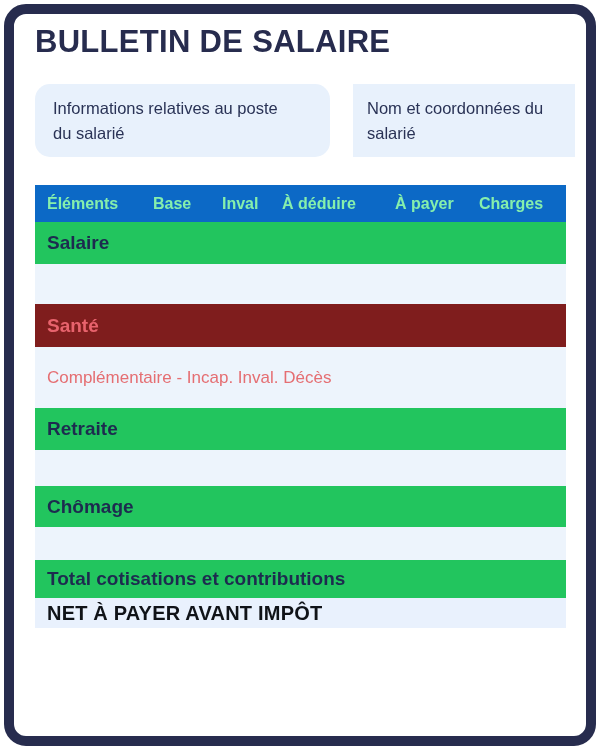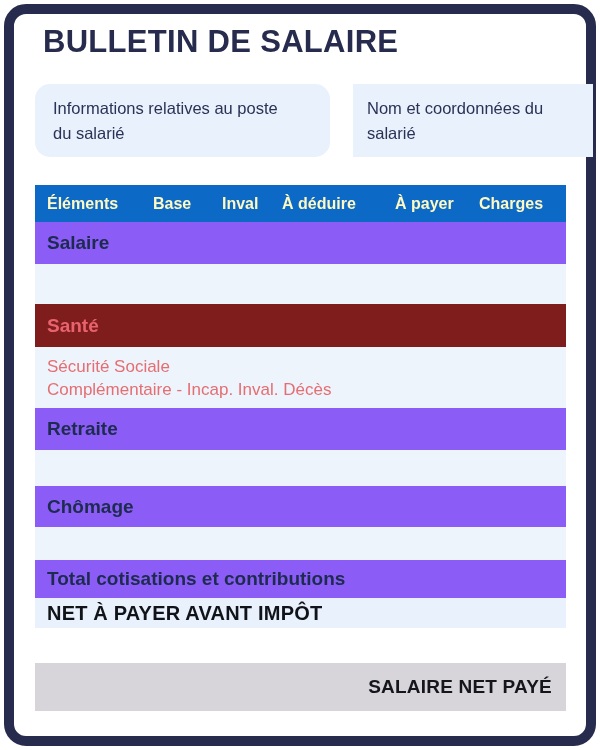--- a/index.html
+++ b/index.html
@@ -13,69 +13,69 @@
   .card-border{
     position:absolute;
     left:4px;top:4px;right:4px;bottom:4px;
     border:10px solid #272C4E;
     border-radius:22px;
     background:#ffffff;
     box-sizing:border-box;
   }
   .title{
     position:absolute;
-    left:43px;top:24px;
+    left:35px;top:24px;
     margin:0;
     font-size:31px;
     font-weight:800;
     letter-spacing:0.3px;
     color:#272C4E;
   }
   .info-box{
     position:absolute;
     top:84px;height:73px;
     background:#E8F1FC;
     box-sizing:border-box;
     display:flex;align-items:center;
   }
   .info-box span{
     font-size:16.5px;
     font-weight:500;
     color:#2A3356;
     line-height:25px;
   }
   .info-box.left{left:35px;width:295px;padding:10px 30px 10px 18px;border-radius:15px;}
-  .info-box.right{left:353px;width:240px;padding:10px 12px 10px 14px;}
+  .info-box.right{left:353px;width:222px;padding:10px 12px 10px 14px;}
   .table{
     position:absolute;
     left:35px;top:185px;width:531px;
   }
   .thead{
     position:relative;
     height:37px;
     background:#0C69C6;
   }
   .th{
     position:absolute;
     top:50%;transform:translateY(-50%);
-    color:#fef9c3;
+    color:#86efac;
     font-size:16px;
     font-weight:700;
     white-space:nowrap;
   }
   .c1{left:12px}.c2{left:118px}.c3{left:187px}.c4{left:247px}.c5{left:360px}.c6{left:444px}
   .row{
     display:flex;align-items:center;
     padding-left:12px;
     box-sizing:border-box;
   }
   .row .lbl{font-size:19px;font-weight:700;}
   .navy{color:#1D2B4F;}
   .redlbl{color:#E8636D;}
-  .bg-blue{background:#8b5cf6;}
+  .bg-blue{background:#22c55e;}
   .bg-light{background:#EDF4FC;}
   .bg-pink{background:#7f1d1d;}
   .bg-netrow{background:#E9F1FD;}
   .r-salaire{height:42px;}
   .r-sp1{height:40px;}
   .r-sante{height:43px;}
   .r-detail{height:61px;flex-direction:column;align-items:flex-start;justify-content:center;}
   .r-detail .dline{font-size:17px;font-weight:400;color:#E56E72;line-height:23px;}
   .r-retraite{height:42px;}
   .r-sp2{height:36px;}
@@ -126,21 +126,20 @@
       <span class="lbl navy">Salaire</span>
     </div>
 
     <div class="row bg-light r-sp1"></div>
 
     <div class="row bg-pink r-sante">
       <span class="lbl redlbl">Santé</span>
     </div>
 
     <div class="row bg-light r-detail">
-      <span class="dline">Sécurité Sociale</span>
       <span class="dline">Complémentaire - Incap. Inval. Décès</span>
     </div>
 
     <div class="row bg-blue r-retraite">
       <span class="lbl navy">Retraite</span>
     </div>
 
     <div class="row bg-light r-sp2"></div>
 
     <div class="row bg-blue r-chomage">
@@ -151,16 +150,13 @@
 
     <div class="row bg-blue r-total">
       <span class="lbl navy">Total cotisations et contributions</span>
     </div>
 
     <div class="row bg-netrow r-net">
       <span class="lbl">NET À PAYER AVANT IMPÔT</span>
     </div>
   </div>
 
-  <div class="net-paid-bar">
-    <span>SALAIRE NET PAYÉ</span>
-  </div>
 </div>
 
 </body></html>

